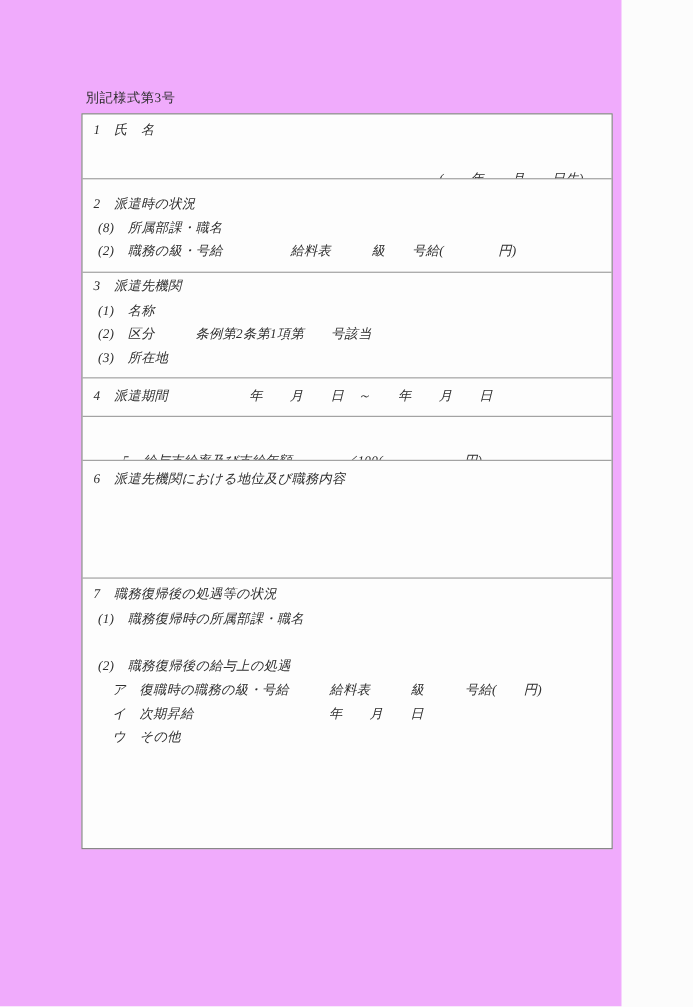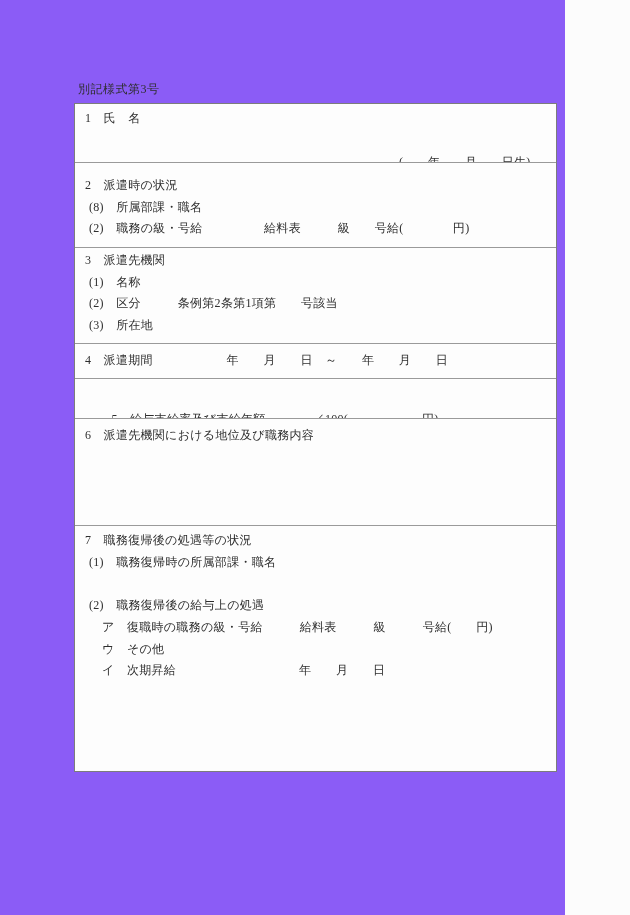--- a/index.html
+++ b/index.html
@@ -11,21 +11,21 @@
     width: 630px;
     height: 915px;
     font-family: "Liberation Serif", "DejaVu Serif", serif;
     font-size: 12px;
     color: #2e2e2e;
   }
   .sheet {
     position: relative;
     width: 565px;
     height: 915px;
-    background: #8b5cf6;
+    background: #f0abfc;
     overflow: hidden;
   }
   .form-title {
     position: absolute;
     left: 78px;
     top: 81px;
     letter-spacing: 0.5px;
     white-space: pre;
   }
   .form-table {
@@ -48,20 +48,21 @@
   .s4 { height: 35px;  padding-top: 6px; }
   .s5 { height: 40px;  padding-top: 8px; }
   .s6 { height: 107px; padding-top: 6px; }
   .s7 { height: 245px; padding-top: 4px; }
   .line {
     height: 21.7px;
     line-height: 21.7px;
     padding-left: 10px;
     white-space: pre;
     letter-spacing: 0.3px;
+    font-style: italic;
   }
   .line.paren { padding-left: 14px; }
   .line.kana  { padding-left: 27px; }
   .line.birth { padding-left: 324px; margin-top: 22px; }
   .line.blank { height: 22px; }
   .rate { margin-left: 47px; }
   .amount {
     border-bottom: 1px solid #3c3c3c;
     padding-bottom: 1px;
   }
@@ -106,18 +107,18 @@
     <div class="sec s6">
       <div class="line">6　派遣先機関における地位及び職務内容</div>
     </div>
 
     <div class="sec s7">
       <div class="line">7　職務復帰後の処遇等の状況</div>
       <div class="line paren">(1)　職務復帰時の所属部課・職名</div>
       <div class="line blank"></div>
       <div class="line paren">(2)　職務復帰後の給与上の処遇</div>
       <div class="line kana">ア　復職時の職務の級・号給　　　給料表　　　級　　　号給(　　円)</div>
+      <div class="line kana">イ　次期昇給　　　　　　　　　　年　　月　　日</div>
       <div class="line kana">ウ　その他</div>
-      <div class="line kana">イ　次期昇給　　　　　　　　　　年　　月　　日</div>
     </div>
 
   </div>
 </div>
 
 </body></html>

